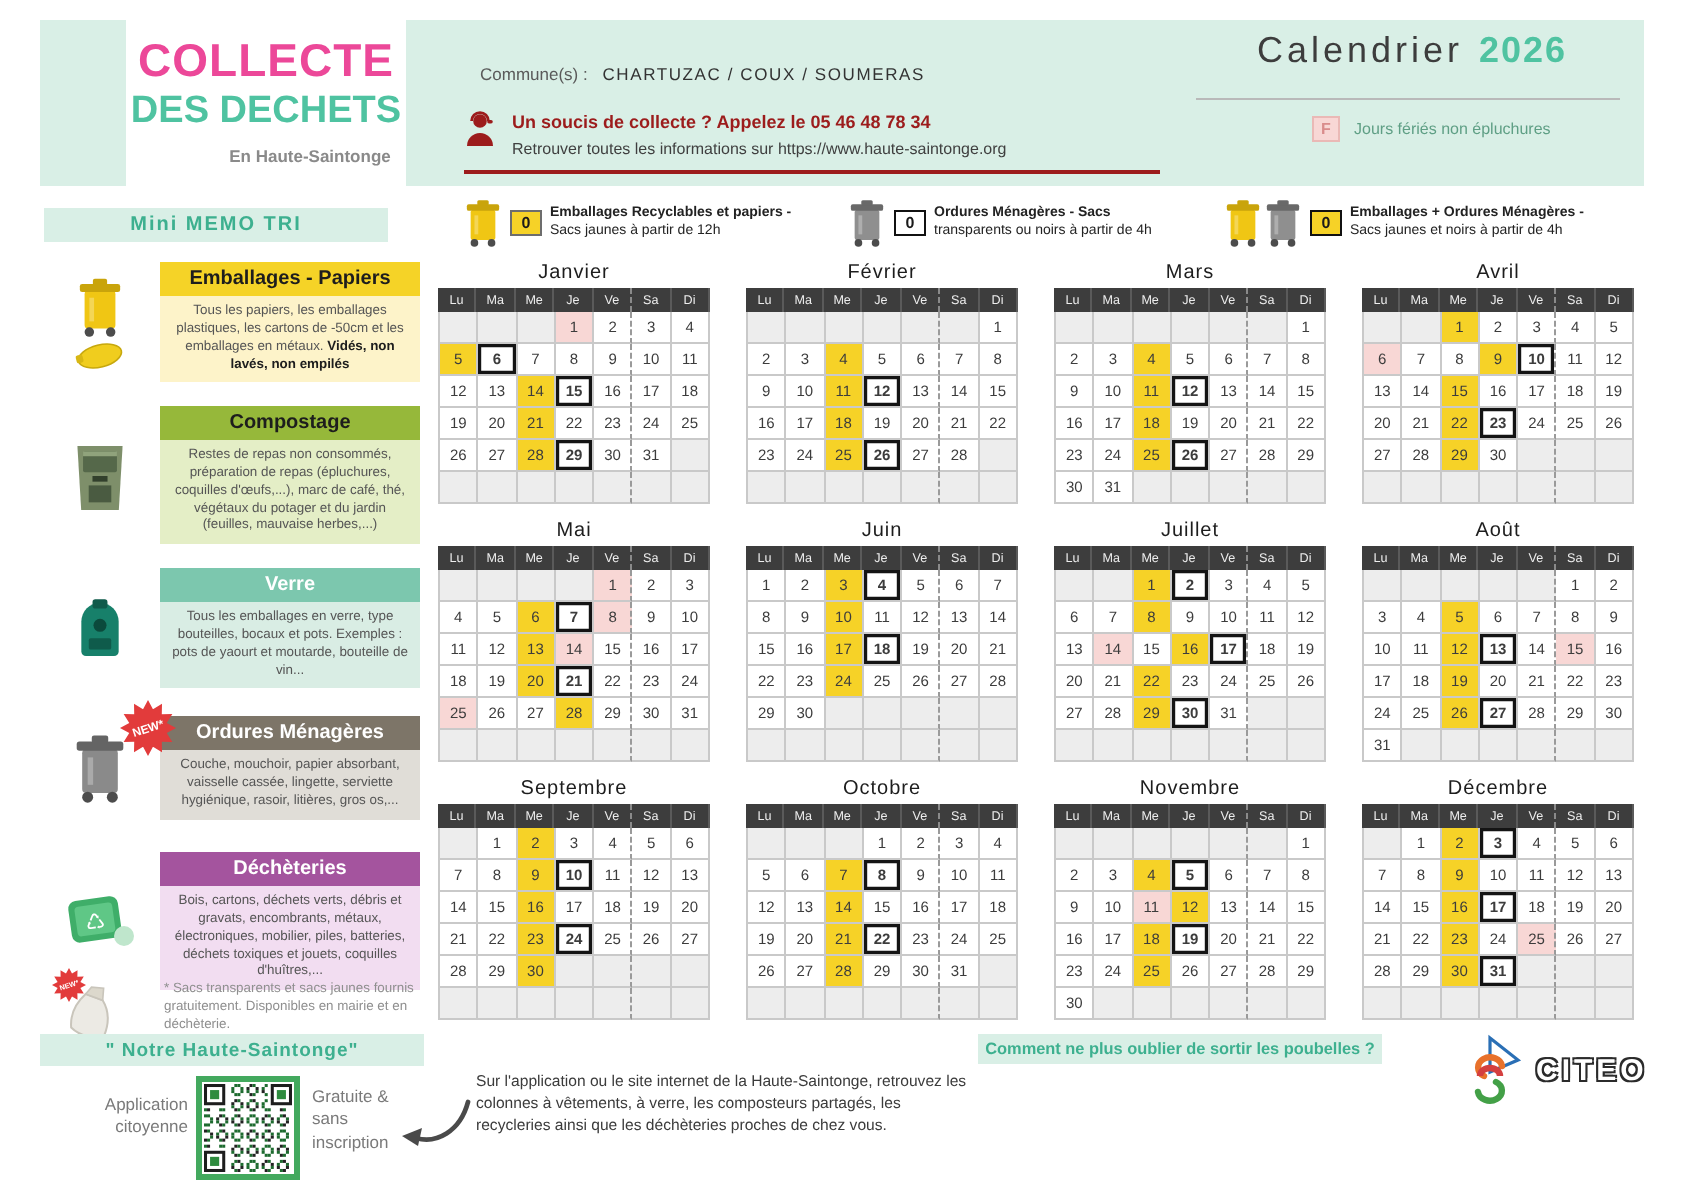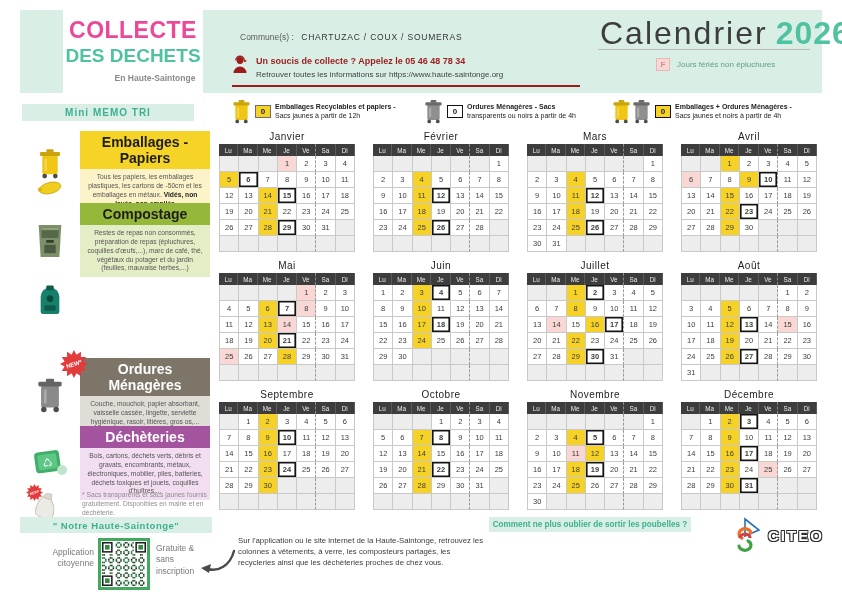--- a/index.html
+++ b/index.html
@@ -13,21 +13,21 @@
   .t1 { font-size:23px; font-weight:800; color:#ec4899; letter-spacing:0.5px; }
   .t2 { font-size:19px; font-weight:800; color:#4fc3a1; margin-top:1px; }
   .t3 { font-size:8.5px; font-weight:700; color:#8a8a8a; margin-top:6px;padding-left:44px; }
   .communes { position:absolute; left:220px; top:22px; font-size:8.5px; }
   .communes-label { color:#5a5a5a; }
   .communes-value { color:#333; letter-spacing:0.8px; margin-left:5px; }
   .contact-icon { position:absolute; left:212px; top:45px; }
   .contact-bold { position:absolute; left:236px; top:46px; font-size:9px; font-weight:700; color:#9c1c1c; }
   .contact-info { position:absolute; left:236px; top:60px; font-size:8px; color:#3f3f3f; }
   .red-line { position:absolute; left:212px; top:75px; width:348px; height:2px; background:#9c1c1c; }
-  .cal-title { position:absolute; left:580px; top:5px; width:212px; text-align:center; font-size:32px; color:#3d3d3d; letter-spacing:2px; }
+  .cal-title { position:absolute; left:580px; top:5px; width:212px; text-align:center; font-size:18px; color:#3d3d3d; letter-spacing:2px; }
   .cal-title .year { font-weight:800; color:#4fc3a1; margin-left:8px; letter-spacing:1px; }
   .cal-underline { position:absolute; left:578px; top:39px; width:212px; height:1px; background:#b9b9b9; }
   .ferie-box { position:absolute; left:636px; top:48px; width:14px; height:13px; background:#f8d7d5; border:1px solid #eab9b6; color:#d98c8c; font-size:8px; font-weight:700; display:flex; align-items:center; justify-content:center; }
   .ferie-label { position:absolute; left:657px; top:50px; font-size:8px; color:#5f9f85; }
 
   
   .legend-item { position:absolute; top:96px; height:30px; display:flex; align-items:center; gap:4px; }
   .legend-bins { display:flex; gap:1px; }
   .sample { width:16px; height:13px; display:flex; align-items:center; justify-content:center; font-size:8px; font-weight:700; color:#1a1a1a; background:#fff; }
   .sample.yellow-sample { background:#f6d227; border:1px solid #6d6d6d; }
@@ -49,21 +49,21 @@
   .day.ferie { background:#f8d7d5; }
   .day.boxed { box-shadow: inset 0 0 0 1.6px #141414; font-weight:700; }
   .day.ve { border-right-style:dashed; border-right-color:#9a9a9a; }
   .wd.ve { border-right-style:dashed; border-right-color:#8a8a8a; }
 
   
   .memo-banner { position:absolute; left:22px; top:104px; width:172px; height:17px; background:#d9efe6; color:#3db08f; font-weight:700; font-size:10px; letter-spacing:1px; display:flex; align-items:center; justify-content:center; }
   .memo-section { position:absolute; left:20px; width:190px; display:flex; align-items:center; }
   .memo-icon { width:60px; display:flex; flex-direction:column; align-items:center; justify-content:center; gap:1px; }
   .memo-card { width:130px; }
-  .memo-head { font-size:14px; font-weight:700; text-align:center; padding:3px 2px; }
+  .memo-head { font-size:10px; font-weight:700; text-align:center; padding:3px 2px; }
   .memo-body { font-size:6.7px; line-height:1.32; text-align:center; padding:4px 5px; color:#555; }
   .memo-body b { color:#1d1d1d; }
   .memo-card.emb .memo-head { background:#f5d327; color:#1d1d1d; }
   .memo-card.emb .memo-body { background:#fdf3c9; }
   .memo-card.comp .memo-head { background:#96b83a; color:#1d1d1d; }
   .memo-card.comp .memo-body { background:#e4eec6; }
   .memo-card.verre .memo-head { background:#7cc7ae; color:#fff; }
   .memo-card.verre .memo-body { background:#d9ede4; }
   .memo-card.om .memo-head { background:#7d7568; color:#fff; }
   .memo-card.om .memo-body { background:#e0ddd7; }
@@ -225,20 +225,24 @@
         </div>
       </div>
       <div class="memo-section" style="top: 284px;">
         <div class="memo-icon">
           <svg width="28" height="33" viewBox="0 0 30 34">
             <path d="M5 13 a10 10 0 0 1 20 0 v16 a2.5 2.5 0 0 1 -2.5 2.5 h-15 A2.5 2.5 0 0 1 5 29 Z" fill="#17806a"></path>
             <rect x="11" y="1" width="8" height="5" rx="1.5" fill="#0f5b4b"></rect>
             <circle cx="15" cy="15" r="3.5" fill="#0b4a3c"></circle>
             <rect x="9" y="22" width="12" height="6" rx="1" fill="#0f5b4b"></rect>
           </svg>
+        </div>
+        <div class="memo-card verre">
+          <div class="memo-head">Verre</div>
+          <div class="memo-body">Tous les emballages en verre, type bouteilles, bocaux et pots. Exemples : pots de yaourt et moutarde, bouteille de vin...</div>
         </div>
       </div>
       <div class="memo-section" style="top: 358px;">
         <div class="memo-icon">
           <svg width="28" height="37" viewBox="0 0 20 27">
             <rect x="3.5" y="7" width="13" height="16" rx="1.5" fill="#8a8a8a"></rect>
             <rect x="1.5" y="4.2" width="17" height="3.4" rx="1" fill="#646464"></rect>
             <rect x="7" y="2" width="6" height="2.8" rx="0.8" fill="#646464"></rect>
             <rect x="5.5" y="10" width="2" height="10" fill="rgba(255,255,255,0.28)"></rect>
             <circle cx="14.5" cy="24.5" r="2" fill="#4c4c4c"></circle>

